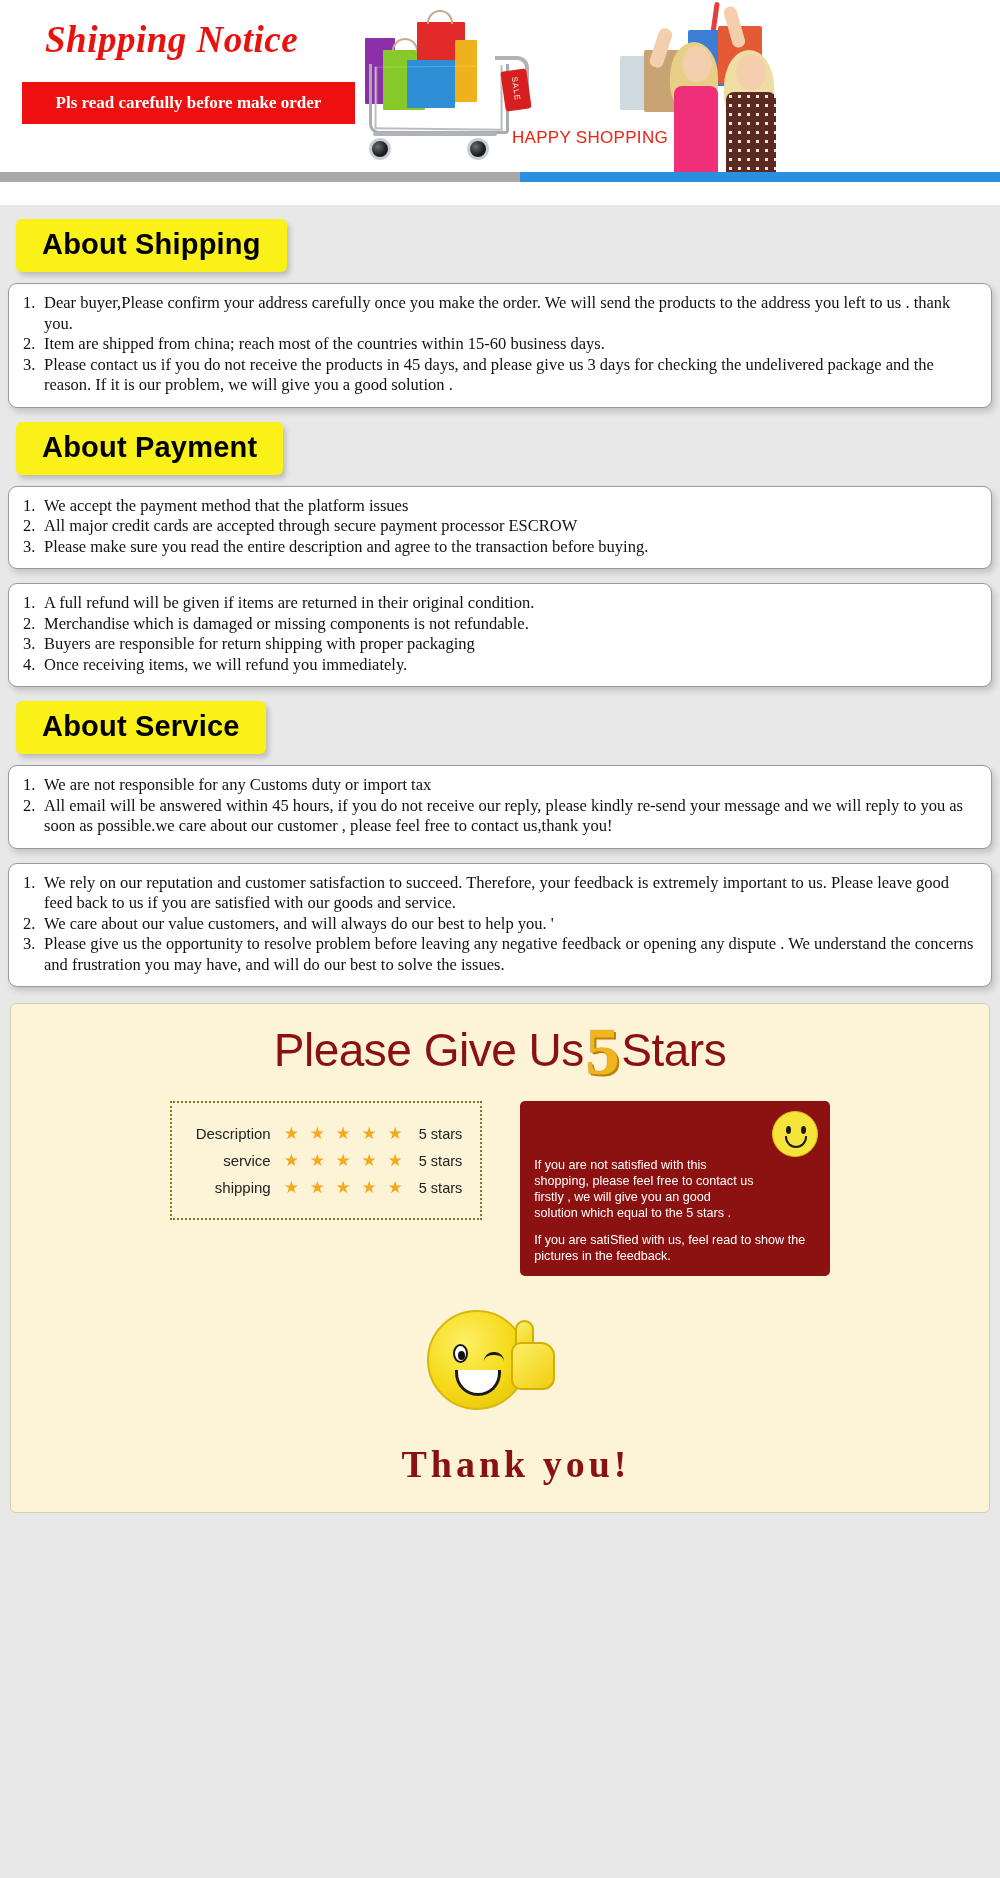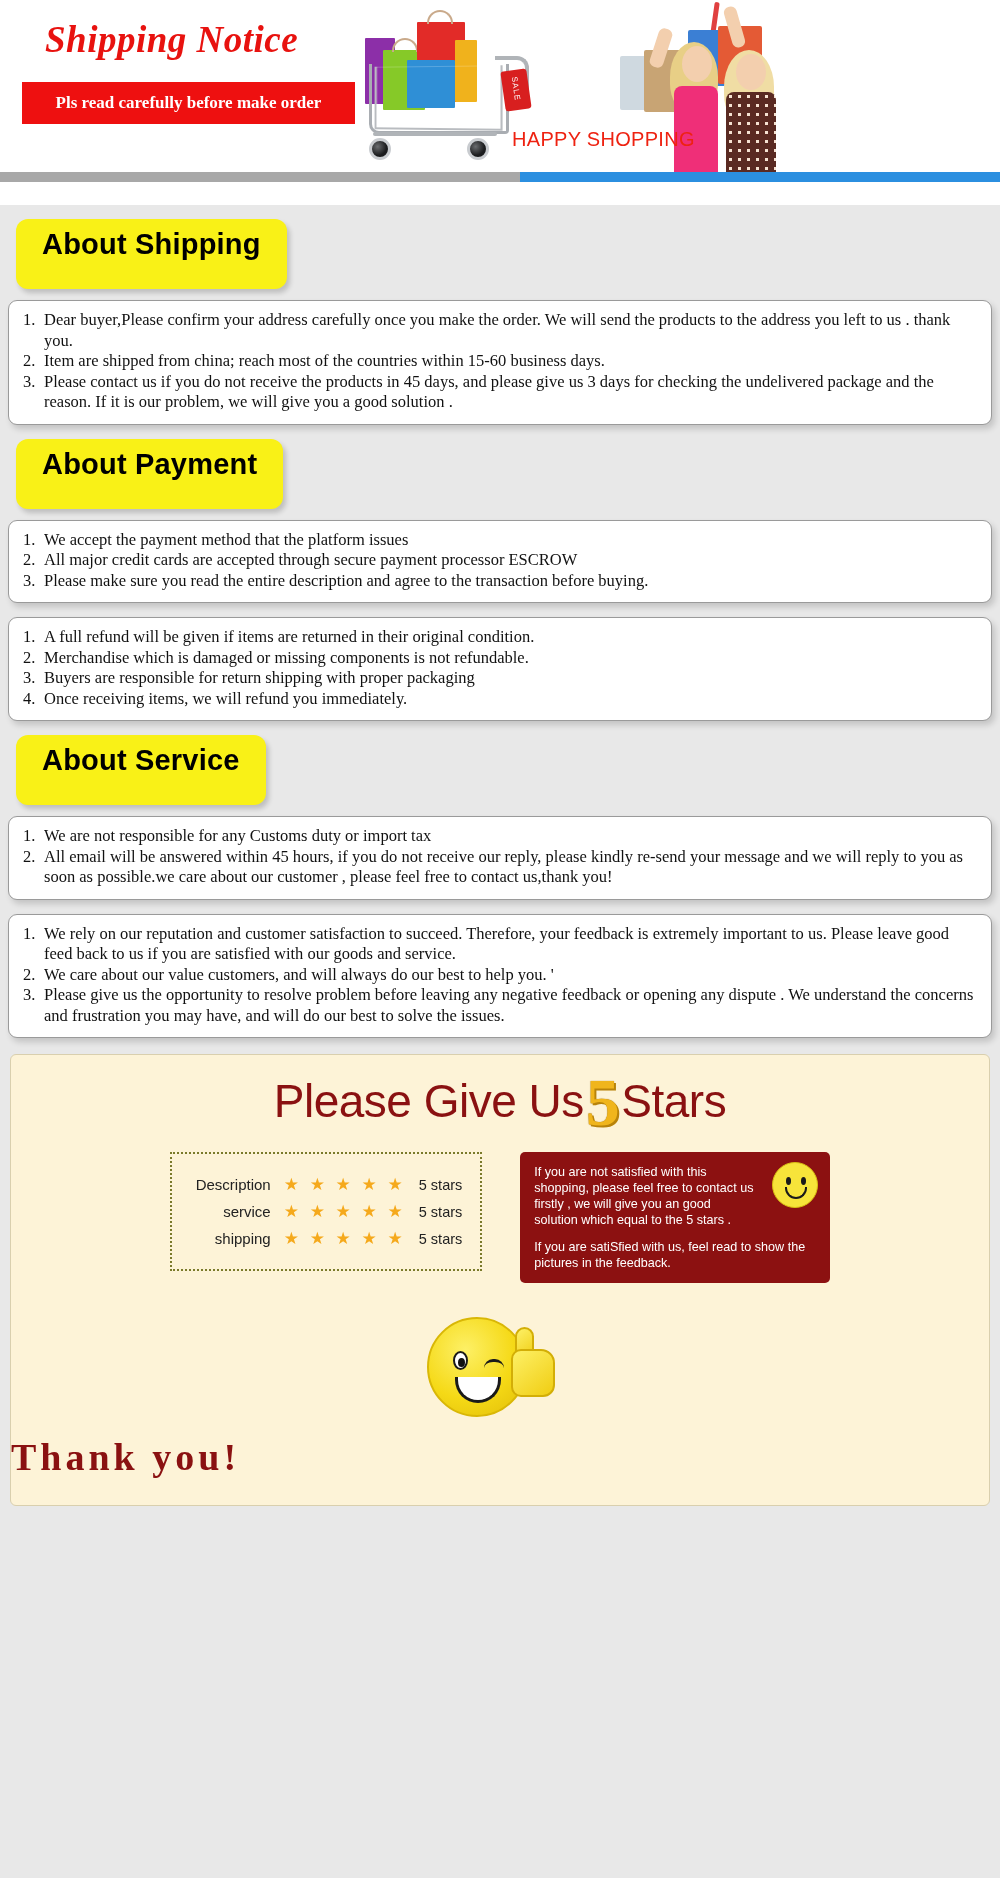--- a/index.html
+++ b/index.html
@@ -47,21 +47,21 @@
     color: #ffffff;
     font-size: 17px;
     font-family: "Liberation Serif", serif;
     font-weight: 600;
   }
   .happy-shopping {
     position: absolute;
     left: 512px;
     top: 128px;
     font-family: "Liberation Sans", sans-serif;
-    font-size: 20px;
+    font-size: 17px;
     color: #ee2211;
     letter-spacing: 0.3px;
   }
 
   
   .cart-wrap { position: absolute; left: 355px; top: 8px; width: 220px; height: 165px; }
   .bag { position: absolute; border-radius: 1px; }
   .bag-handle {
     position: absolute; width: 26px; height: 14px;
     border: 2px solid #c9a98a; border-bottom: none;
@@ -124,22 +124,22 @@
     position: absolute; left: 520px; top: 172px; width: 480px; height: 10px;
     background: #2b8fe0;
   }
 
   
   .content { padding: 0 8px; }
   .section { margin-top: 14px; }
   .sec-head {
     display: inline-block;
     background: #f9f117;
-    border-radius: 12px;
-    padding: 9px 26px 28px 26px;
+    border-radius: 6px;
+    padding: 9px 26px 11px 26px;
     box-shadow: 3px 4px 5px rgba(0,0,0,0.18);
     margin-left: 8px;
   }
   .sec-head span {
     font-family: "Liberation Sans", sans-serif;
     font-weight: bold;
     font-size: 29px;
     color: #000000;
     letter-spacing: 0.2px;
     white-space: nowrap;
@@ -281,27 +281,28 @@
     background: linear-gradient(140deg, #fdf066, #f0cd12);
     border: 2px solid #d3ae06;
   }
   .thumb-up {
     position: absolute; left: 8px; top: 0px; width: 19px; height: 34px;
     border-radius: 10px 10px 4px 4px;
     background: linear-gradient(140deg, #fdf066, #f0cd12);
     border: 2px solid #d3ae06;
   }
   .thank-you {
-    text-align: left;
-    margin-top: 6px;
+    text-align: center;
+    margin-top: 20px;
     font-family: "Liberation Serif", serif;
     font-weight: bold;
     font-size: 38px;
     color: #8a1111;
     letter-spacing: 4px;
+    padding-left: 32px;
   }
 </style>
 </head>
 <body>
 
 <div class="banner">
 
   <div class="banner-title">Shipping Notice</div>
 
   <div class="banner-subbar">
@@ -484,21 +485,21 @@
         <span class="rating-val">5 stars</span>
       </div>
     </div>
 
     <div class="redbox">
       <div class="smiley">
         <div class="eye" style="left:13px;"></div>
         <div class="eye" style="left:28px;"></div>
         <div class="mouth"></div>
       </div>
-      <p style="padding-right:60px;">If you are not satisfied with this shopping, please feel free to contact us firstly , we will give you an good solution which equal to the 5 stars .</p>
+      <p style="padding-right:60px;margin-top:44px;">If you are not satisfied with this shopping, please feel free to contact us firstly , we will give you an good solution which equal to the 5 stars .</p>
       <p>If you are satiSfied with us, feel read to show the pictures in the feedback.</p>
     </div>
   </div>
 
   <div class="emoji-wrap">
     <div class="emoji-face">
       <div class="em-eye-open"></div>
       <div class="em-eye-wink"></div>
       <div class="em-mouth"></div>
     </div>

